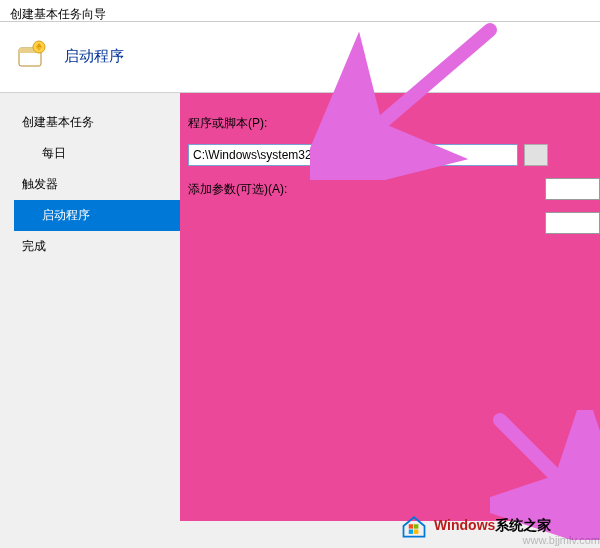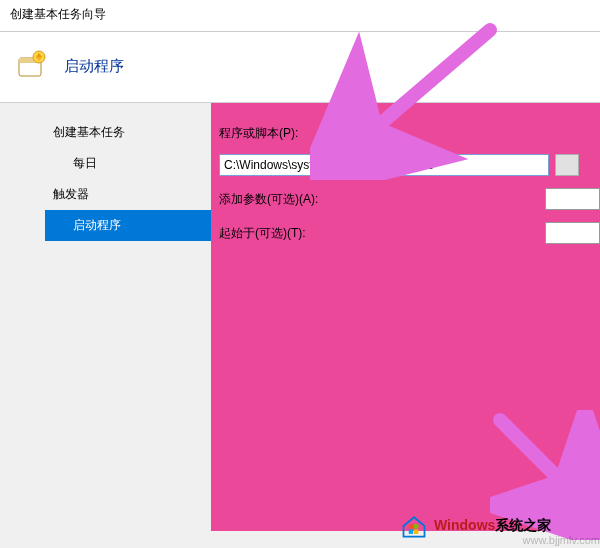--- a/index.html
+++ b/index.html
@@ -11,21 +11,21 @@
       height: 548px;
       overflow: hidden;
       position: relative;
       color: #000;
     }
     .title-bar {
       background: #fff;
       border-bottom: 1px solid #ccc;
       padding: 6px 10px;
       font-size: 12px;
-      height: 32px;
+      height: 22px;
     }
     .header {
       background: #fff;
       padding: 18px 16px 20px 16px;
       border-bottom: 1px solid #d0d0d0;
       display: flex;
       align-items: center;
       gap: 16px;
     }
     .header-icon {
@@ -39,21 +39,20 @@
     }
     .content {
       display: flex;
       height: calc(100% - 120px);
       background: #f0f0f0;
     }
     .sidebar {
       width: 180px;
       padding: 14px 0 0 14px;
       background: #f0f0f0;
-      margin-left: 31px;
     }
     .sidebar-item {
       padding: 7px 8px;
       font-size: 12px;
       color: #000;
       cursor: pointer;
     }
     .sidebar-item.indent {
       padding-left: 28px;
     }
@@ -141,37 +140,37 @@
   </div>
   <div class="header-title">启动程序</div>
 </div>
 
 <div class="content">
   <div class="sidebar">
     <div class="sidebar-item">创建基本任务</div>
     <div class="sidebar-item indent">每日</div>
     <div class="sidebar-item">触发器</div>
     <div class="sidebar-item indent active">启动程序</div>
+    <div class="sidebar-item">完成</div>
   </div>
 
   <div class="main">
     <div class="form-row">
       <span class="form-label">程序或脚本(P):</span>
     </div>
     <div class="form-row">
       <input class="form-input prog-input" value="C:\Windows\system32\shutdown.exe -s" style="">
       <button class="browse-btn"></button>
     </div>
     <div class="form-row">
       <span class="form-label">添加参数(可选)(A):</span>
       <div style="flex:1"></div>
       <input class="form-input small" value="" style="">
     </div>
     <div class="form-row">
-      <span class="form-label">起始于(可选)(T):</span>
       <div style="flex:1"></div>
       <input class="form-input small" value="" style="">
     </div>
   </div>
 </div>
 
 <div class="arrow" style="left:310px; top:20px;">
   <svg width="200" height="160">
     <defs>
       <marker id="ah1" markerWidth="14" markerHeight="14" refX="6" refY="6" orient="auto">

